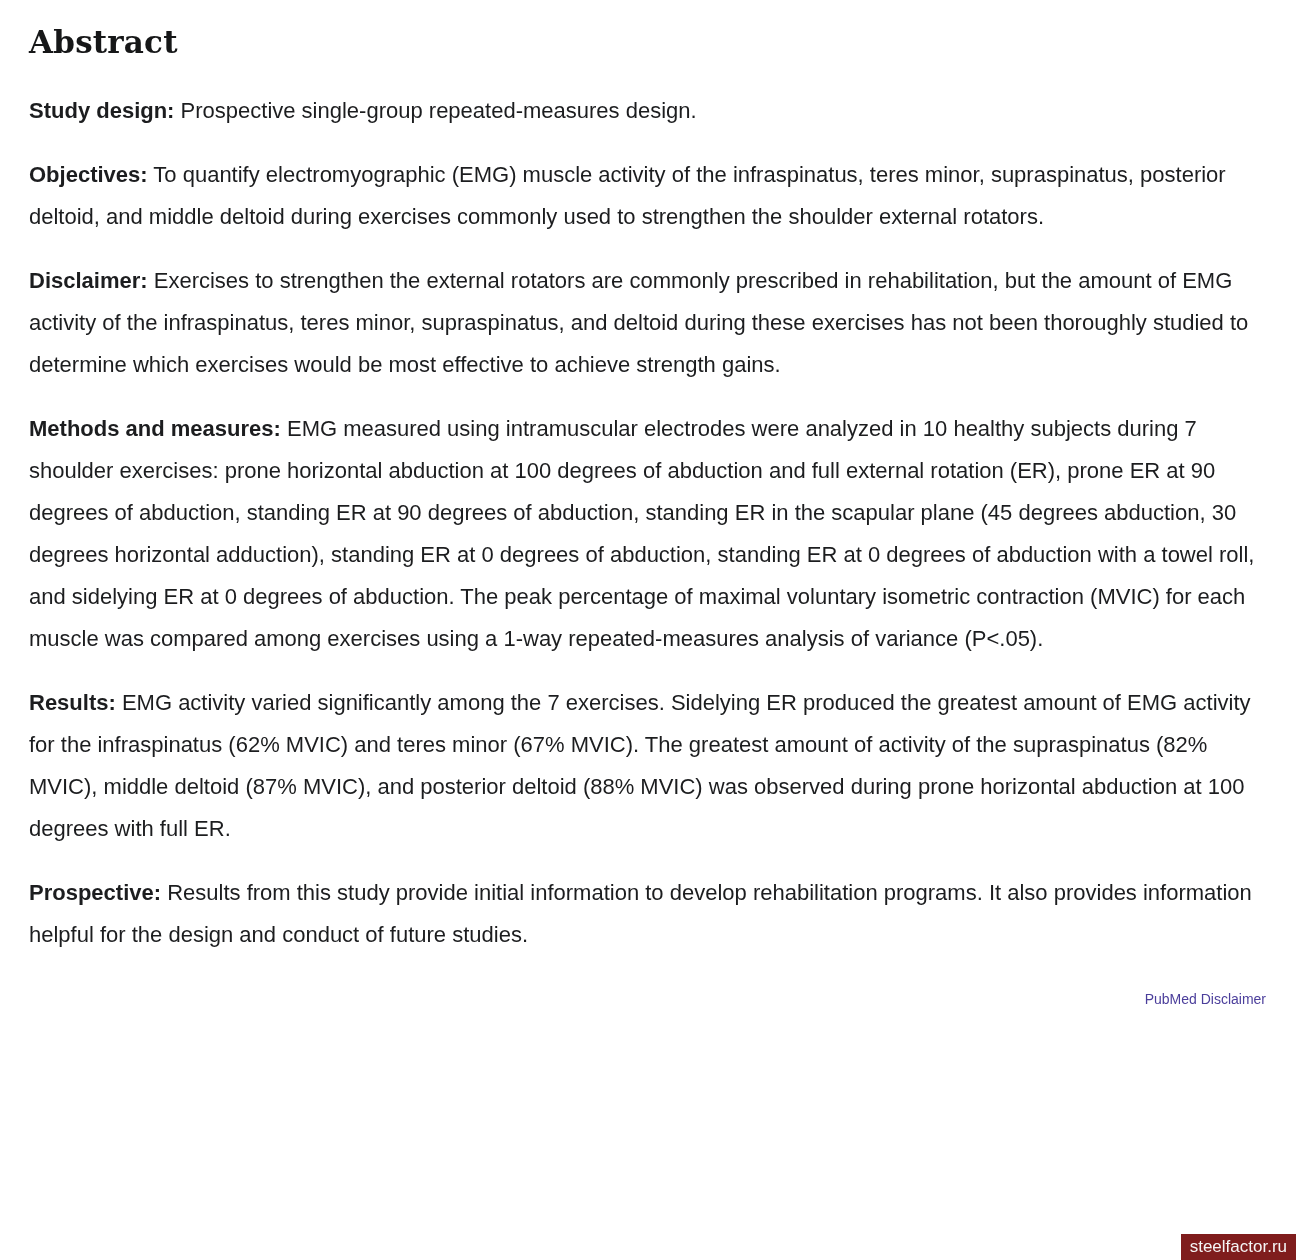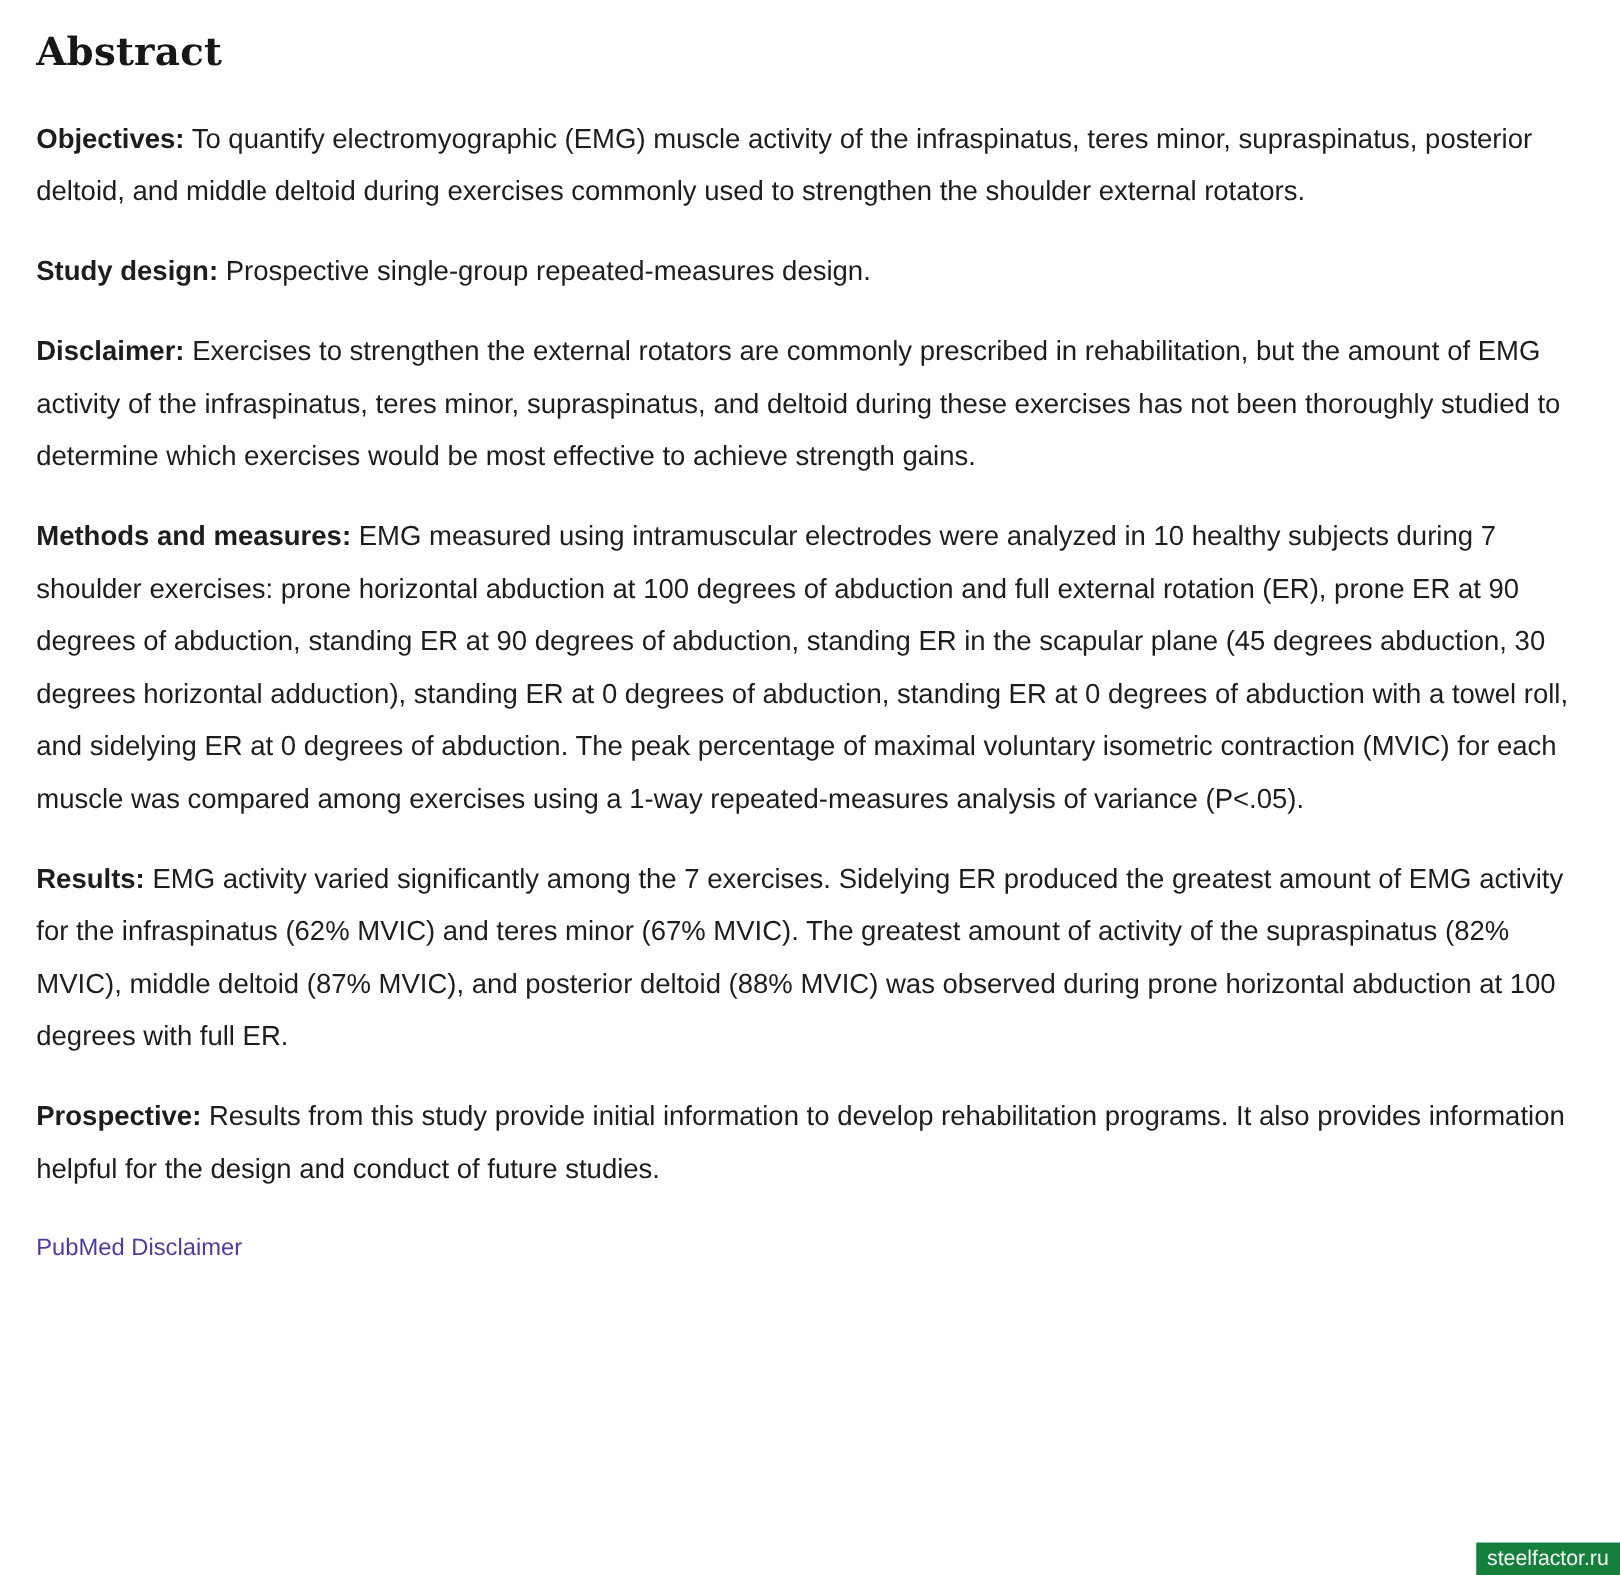--- a/index.html
+++ b/index.html
@@ -24,54 +24,55 @@
     letter-spacing: 0.2px;
   }
   p.para {
     font-size: 22px;
     line-height: 42px;
     margin: 0 0 22px 0;
     color: #1c1d1f;
   }
   p.para b.lbl { font-weight: 700; }
   p.link-row {
-    font-size: 19px;
+    font-size: 14px;
     line-height: 42px;
     margin: 0;
+    text-align: right;
   }
   a.disclaimer {
     color: #4b3e9b;
     text-decoration: none;
     cursor: pointer;
   }
   .watermark {
     position: absolute;
     right: 0;
     bottom: 0;
-    background: #15803d;
+    background: #7f1d1d;
     color: #f5f5f5;
     font-size: 17px;
     line-height: 17px;
     padding: 4px 9px 5px 9px;
     font-family: "Liberation Sans", sans-serif;
   }
 </style>
 </head>
 <body>
 
 <div class="content">
 
   <h2 class="abstract-title">Abstract</h2>
 
   <p class="para">
-    <b class="lbl">Objectives:</b><span> To quantify electromyographic (EMG) muscle activity of the infraspinatus, teres minor, supraspinatus, posterior deltoid, and middle deltoid during exercises commonly used to strengthen the shoulder external rotators.</span>
+    <b class="lbl">Study design:</b><span> Prospective single-group repeated-measures design.</span>
   </p>
 
   <p class="para">
-    <b class="lbl">Study design:</b><span> Prospective single-group repeated-measures design.</span>
+    <b class="lbl">Objectives:</b><span> To quantify electromyographic (EMG) muscle activity of the infraspinatus, teres minor, supraspinatus, posterior deltoid, and middle deltoid during exercises commonly used to strengthen the shoulder external rotators.</span>
   </p>
 
   <p class="para">
     <b class="lbl">Disclaimer:</b><span> Exercises to strengthen the external rotators are commonly prescribed in rehabilitation, but the amount of EMG activity of the infraspinatus, teres minor, supraspinatus, and deltoid during these exercises has not been thoroughly studied to determine which exercises would be most effective to achieve strength gains.</span>
   </p>
 
   <p class="para">
     <b class="lbl">Methods and measures:</b><span> EMG measured using intramuscular electrodes were analyzed in 10 healthy subjects during 7 shoulder exercises: prone horizontal abduction at 100 degrees of abduction and full external rotation (ER), prone ER at 90 degrees of abduction, standing ER at 90 degrees of abduction, standing ER in the scapular plane (45 degrees abduction, 30 degrees horizontal adduction), standing ER at 0 degrees of abduction, standing ER at 0 degrees of abduction with a towel roll, and sidelying ER at 0 degrees of abduction. The peak percentage of maximal voluntary isometric contraction (MVIC) for each muscle was compared among exercises using a 1-way repeated-measures analysis of variance (P&lt;.05).</span>
   </p>
 

